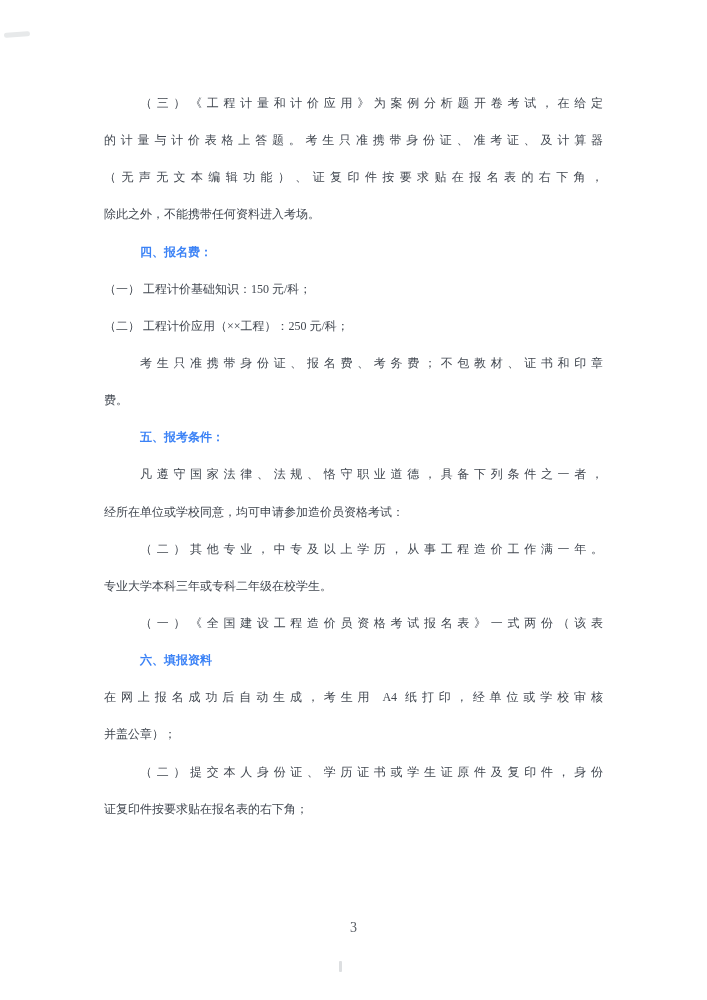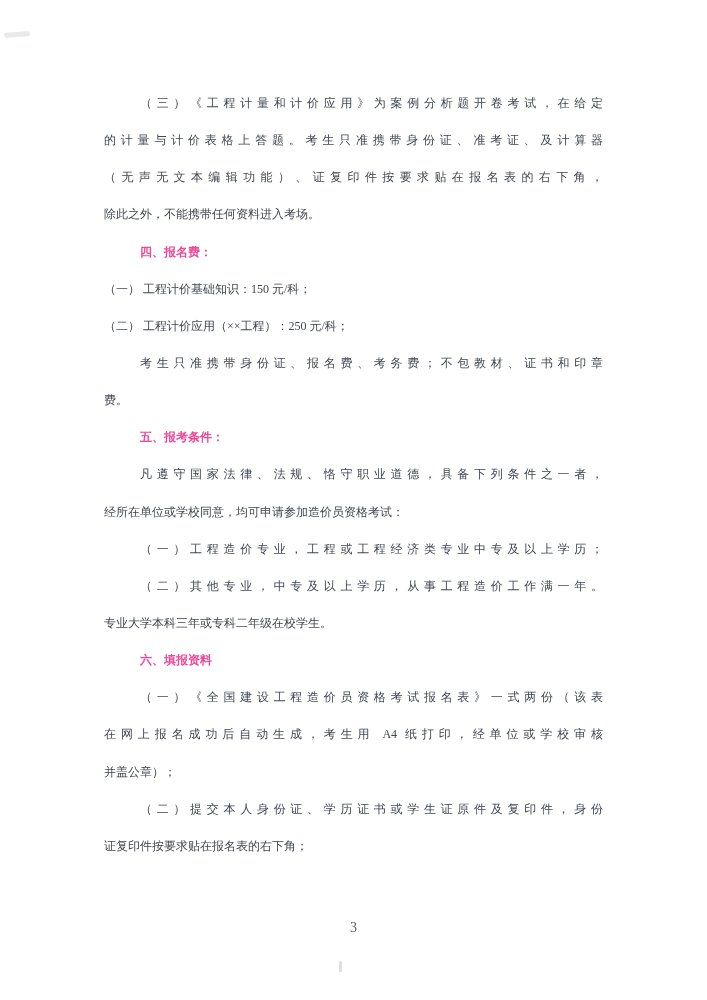--- a/index.html
+++ b/index.html
@@ -36,21 +36,21 @@
   }
   .line.fill {
     text-align: justify;
     text-align-last: justify;
   }
   .line.indent {
     padding-left: 36px;
   }
   .line.bold {
     font-weight: bold;
-    color: #ec4899;
+    color: #3b82f6;
   }
   .page-number {
     position: absolute;
     top: 920px;
     left: 0;
     width: 707px;
     text-align: center;
     font-size: 14px;
     color: #585d64;
   }
@@ -86,25 +86,24 @@
       <div class="line fill">（无声无文本编辑功能）、证复印件按要求贴在报名表的右下角，</div>
       <div class="line">除此之外，不能携带任何资料进入考场。</div>
       <div class="line indent bold">四、报名费：</div>
       <div class="line">（一） 工程计价基础知识：150 元/科；</div>
       <div class="line">（二） 工程计价应用（××工程）：250 元/科；</div>
       <div class="line indent fill">考生只准携带身份证、报名费、考务费；不包教材、证书和印章</div>
       <div class="line">费。</div>
       <div class="line indent bold">五、报考条件：</div>
       <div class="line indent fill">凡遵守国家法律、法规、恪守职业道德，具备下列条件之一者，</div>
       <div class="line">经所在单位或学校同意，均可申请参加造价员资格考试：</div>
-      <div class="line indent fill">（一）工程造价专业，工程或工程经济类专业中专及以上学历；</div>
       <div class="line indent fill">（二）其他专业，中专及以上学历，从事工程造价工作满一年。</div>
       <div class="line">专业大学本科三年或专科二年级在校学生。</div>
+      <div class="line indent fill">（一）《全国建设工程造价员资格考试报名表》一式两份（该表</div>
       <div class="line indent bold">六、填报资料</div>
-      <div class="line indent fill">（一）《全国建设工程造价员资格考试报名表》一式两份（该表</div>
       <div class="line fill">在网上报名成功后自动生成，考生用 A4 纸打印，经单位或学校审核</div>
       <div class="line">并盖公章）；</div>
       <div class="line indent fill">（二）提交本人身份证、学历证书或学生证原件及复印件，身份</div>
       <div class="line">证复印件按要求贴在报名表的右下角；</div>
     </div>
   <div class="page-number">3</div>
   <div class="speck-bottom"></div>
 </div>
 
 </body></html>

